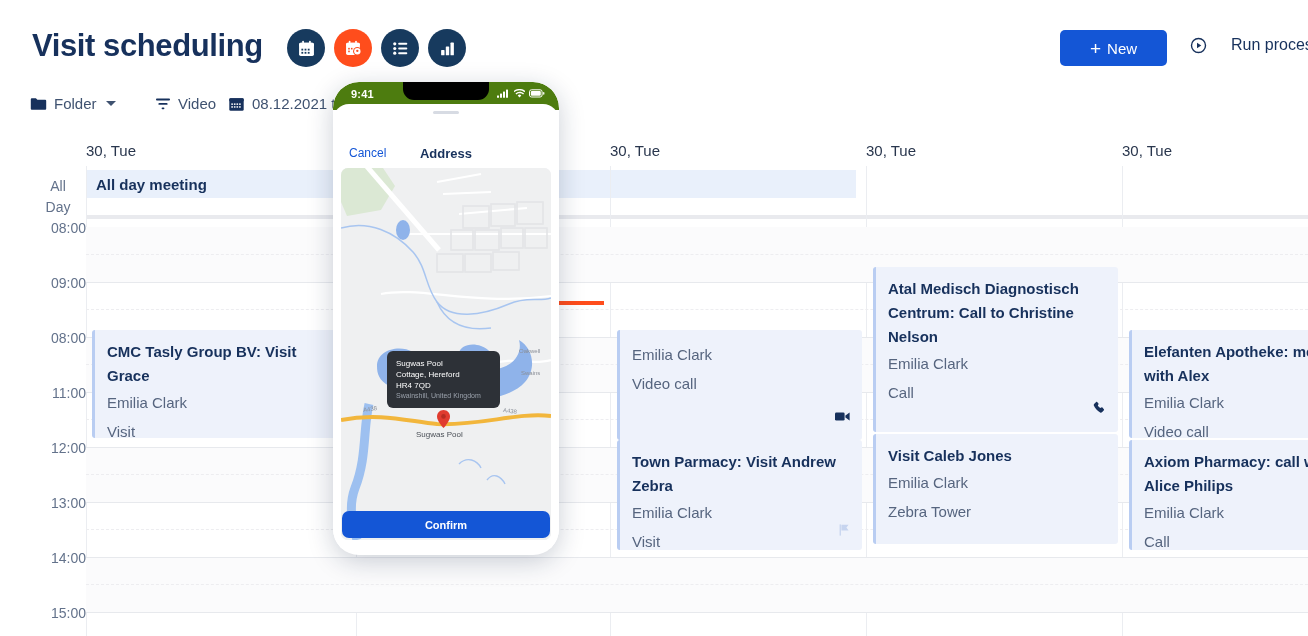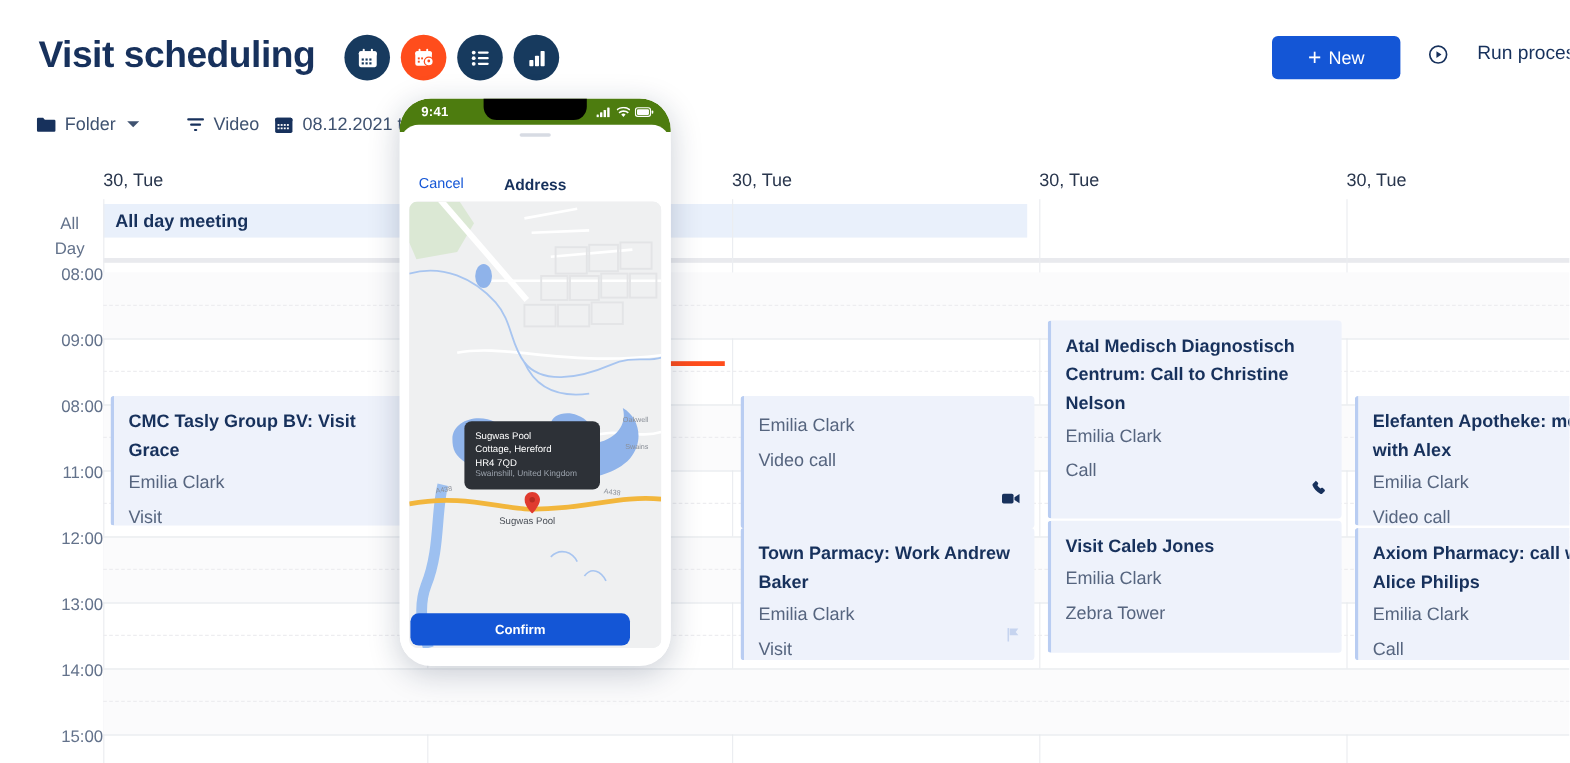--- a/index.html
+++ b/index.html
@@ -146,21 +146,21 @@
   .map-tip {
     position: absolute; left: 46px; top: 183px; width: 113px;
     background: #2d3137; border-radius: 6px; padding: 7px 8px 7px 9px; color: #fff;
   }
   .tip-l { font-size: 8px; line-height: 11px; }
   .tip-sub { font-size: 7px; line-height: 10px; color: #9aa1ab; }
   .map-pin { position: absolute; left: 96px; top: 242px; }
   .map-pin-label { position: absolute; left: 75px; top: 262px; font-size: 8px; color: #4a4f57; }
   .road-lbl { position: absolute; font-size: 6px; color: #8a8f98; }
   .confirm-btn {
-    position: absolute; left: 9px; bottom: 11px; width: 183px; height: 27px;
+    position: absolute; left: 9px; bottom: 11px; width: 208px; height: 27px;
     background: #1456d6; color: #fff; border: none; border-radius: 7px;
     font-size: 11px; font-weight: bold; cursor: pointer;
     font-family: "Liberation Sans", sans-serif;
   }
 </style>
 </head>
 <body>
 
 <div id="root">
 
@@ -351,21 +351,21 @@
         <div class="ev-type">Video call</div>
         <span class="ev-icon" style="top:78px">
           <svg width="15" height="11" viewBox="0 0 15 11" fill="#17315c">
               <rect x="0" y="1.4" width="9.6" height="8.2" rx="1.4"></rect>
               <path d="M10.4 4.4 L14.6 1.6 V9.4 L10.4 6.6 Z"></path>
             </svg>
         </span>
       </div>
 
       <div class="ev" style="left:617px;top:221px;width:245px;height:110px">
-        <div class="ev-title">Town Parmacy: Work Andrew Baker</div>
+        <div class="ev-title">Town Parmacy: Visit Andrew Zebra</div>
         <div class="ev-sub">Emilia Clark</div>
         <div class="ev-type">Visit</div>
         <span class="ev-icon" style="top:82px">
           <svg width="11" height="12" viewBox="0 0 11 12" fill="#c6d4ef">
               <rect x="0.6" y="0.4" width="1.3" height="11.2"></rect>
               <path d="M2.4 0.8 H9.6 L7.4 3.6 L9.6 6.4 H2.4 Z"></path>
             </svg>
         </span>
       </div>
 

